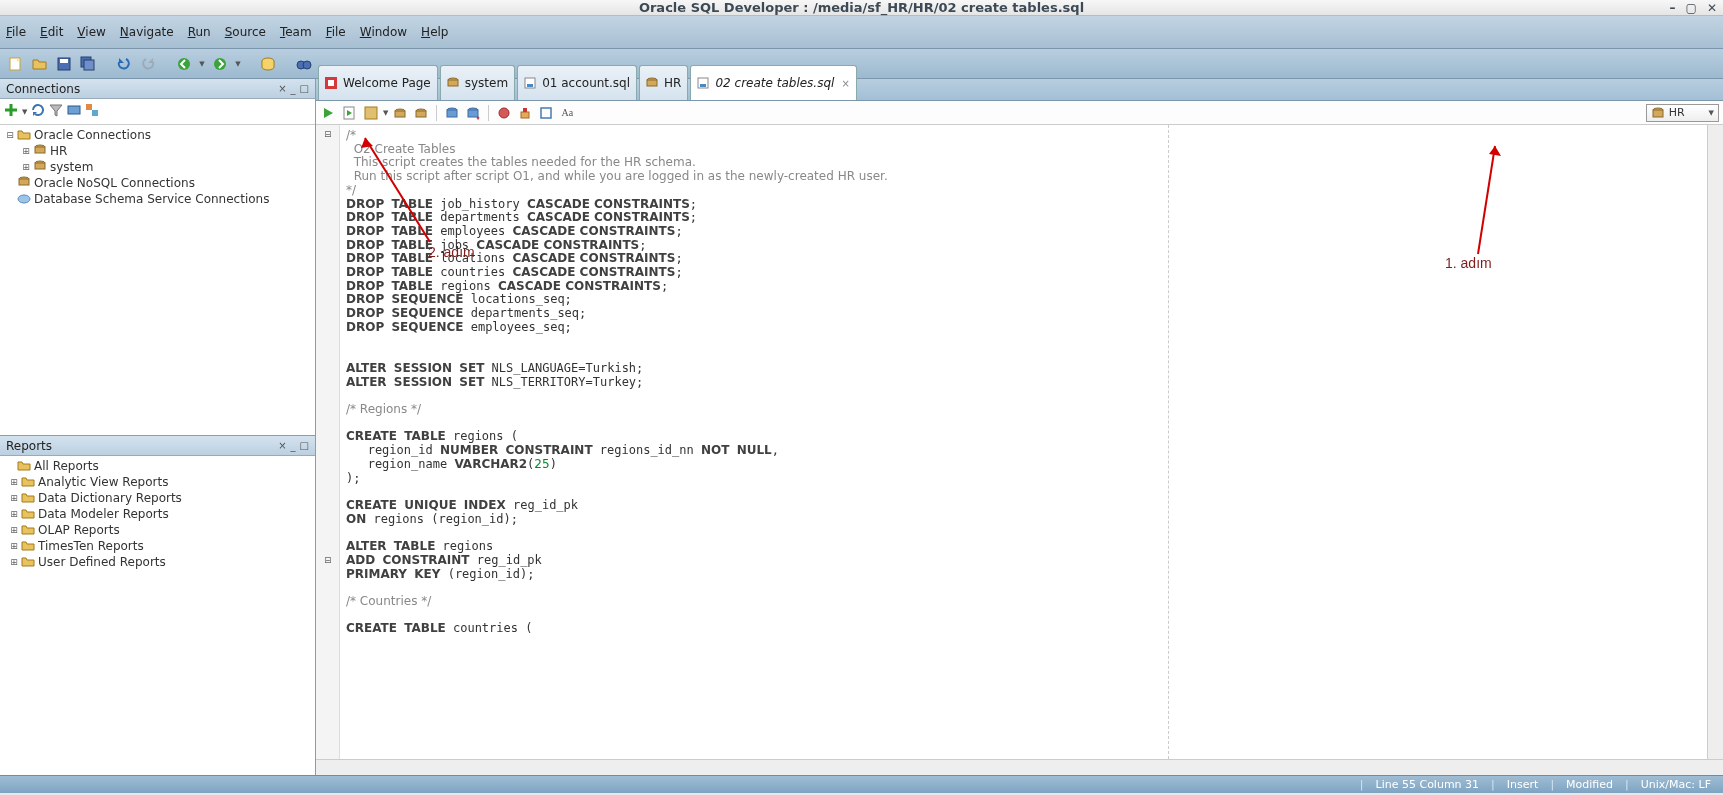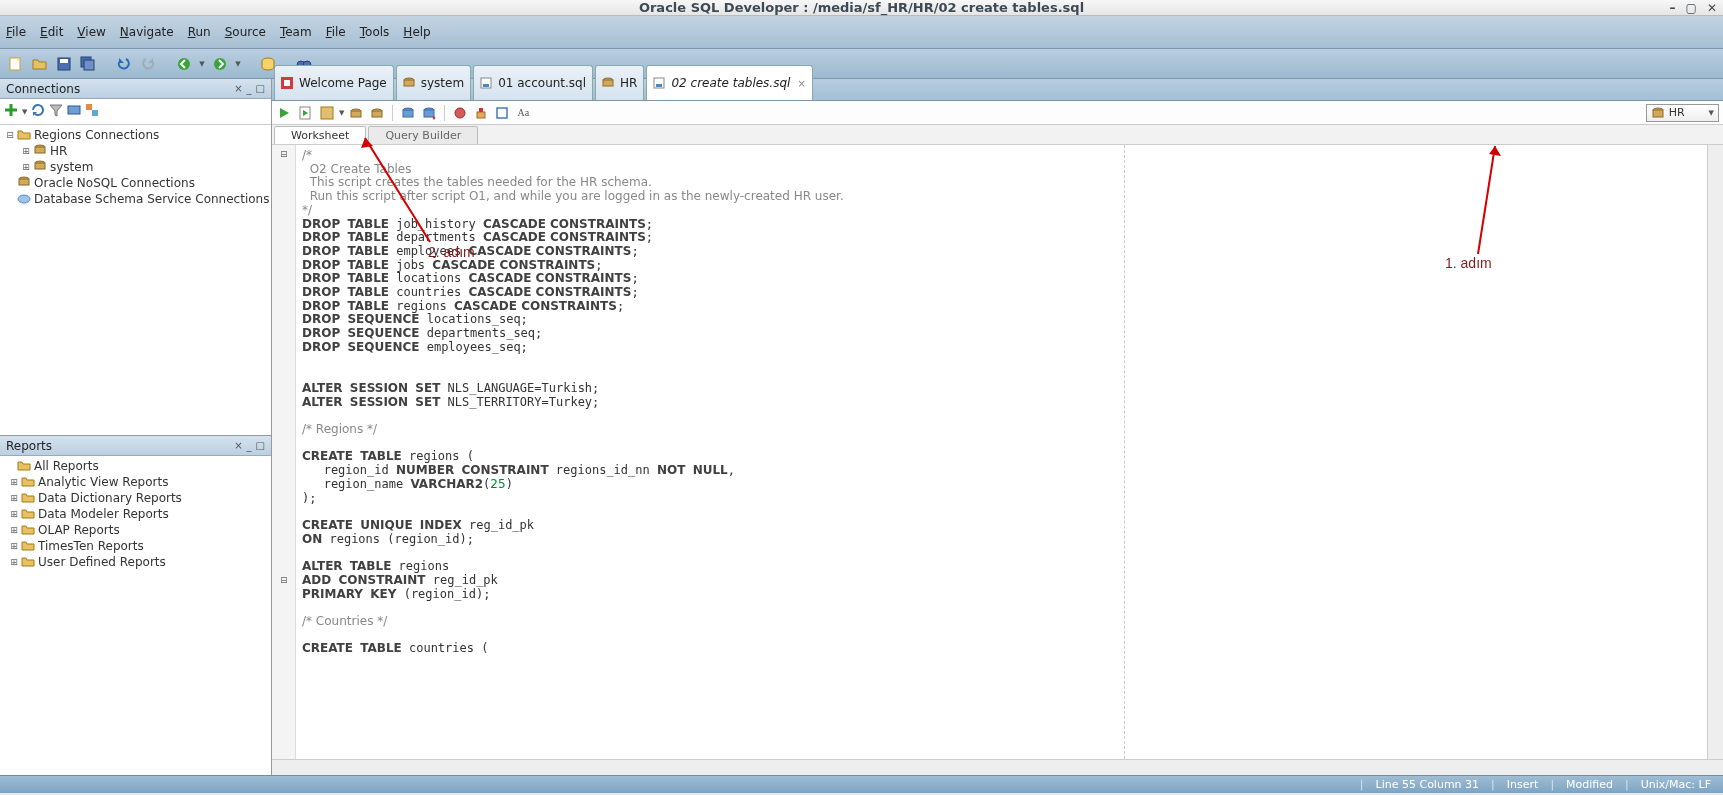--- a/index.html
+++ b/index.html
@@ -7,21 +7,21 @@
 .titlebar { height: 16px; background: linear-gradient(#f7f7f7,#e5e5e5); display: flex; align-items: center; justify-content: center; position: relative; border-bottom: 1px solid #bbb; }
 .titlebar .title { font-weight: bold; font-size: 13px; color: #3d4a55; }
 .titlebar .win-controls { position: absolute; right: 6px; display: flex; gap: 10px; font-weight: bold; color: #3d4a55; }
 .menubar { height: 23px; background: linear-gradient(#c2d4e3,#a7bfd3); display: flex; align-items: center; padding: 16px 6px; border-bottom: 1px solid #7c96ac; }
 .menubar span { margin-right: 14px; color: #222; cursor: default; }
 .menubar span:first-letter { text-decoration: underline; }
 .toolbar { height: 30px; background: linear-gradient(#b9cee0,#9cb9cf); display: flex; align-items: center; padding: 0 6px; border-bottom: 1px solid #7c96ac; gap: 4px; }
 .toolbar .ico { width: 20px; height: 20px; display:inline-flex; align-items:center; justify-content:center; }
 .toolbar .sep { width: 8px; }
 .body { display: flex; height: calc(795px - 28px - 23px - 30px - 18px); }
-.left { width: 272px; background: #eef3f7; border-right: 1px solid #999; display: flex; flex-direction: column; }
+.left { width: 316px; background: #eef3f7; border-right: 1px solid #999; display: flex; flex-direction: column; }
 .panel-header { height: 20px; background: linear-gradient(#d4e2ee,#bcd0e1); border-bottom: 1px solid #9ab; display: flex; align-items: center; padding: 0 6px; font-size: 12px; color: #222; }
 .panel-header .spacer { flex: 1; }
 .panel-header .ctrl { margin-left: 4px; color: #555; font-size: 10px; cursor: default; }
 .panel-toolbar { height: 26px; background: #fff; border-bottom: 1px solid #ccc; display: flex; align-items: center; padding: 0 4px; gap: 4px; }
 .tree { flex: 1; background: #fff; overflow: auto; padding: 2px 0; }
 .tree-row { display: flex; align-items: center; height: 16px; padding-left: 4px; font-size: 12px; white-space: nowrap; }
 .tree-row.indent1 { padding-left: 20px; }
 .tree-row .expander { width: 12px; text-align: center; color: #666; font-size: 9px; }
 .tree-row .ticon { width: 16px; text-align: center; margin-right: 2px; }
 .right { flex: 1; display: flex; flex-direction: column; background: #fff; }
@@ -71,21 +71,21 @@
 
 <div class="menubar" id="menubar">
     <span>File</span>
     <span>Edit</span>
     <span>View</span>
     <span>Navigate</span>
     <span>Run</span>
     <span>Source</span>
     <span>Team</span>
     <span>File</span>
-    <span>Tools</span>
+    <span>Window</span>
     <span>Help</span>
   </div>
 
 <div class="toolbar">
   <span class="ico">
       <svg width="16" height="16">
         <rect x="2" y="2" width="10" height="12" fill="#fff" stroke="#c7a23a"></rect>
         <path d="M9 2 L12 5 L9 5 Z" fill="#ffe08a"></path>
       </svg>
     </span>
@@ -179,21 +179,21 @@
             <rect x="1" y="1" width="6" height="6" fill="#e08a4a"></rect>
             <rect x="7" y="7" width="6" height="6" fill="#5fa8d4"></rect>
           </svg></span>
     </div>
     <div class="tree" id="conn-tree">
         <div class="tree-row">
           <span class="expander">⊟</span>
           <span class="ticon"><svg width="14" height="12">
               <path d="M1 3h4l1 2h7v6H1z" fill="#e8c25e" stroke="#a37b1d"></path>
             </svg></span>
-          <span>Regions Connections</span>
+          <span>Oracle Connections</span>
         </div>
         <div class="tree-row indent1">
           <span class="expander">⊞</span>
           <span class="ticon"><svg width="14" height="12">
               <ellipse cx="7" cy="3" rx="5" ry="2" fill="#d4a85a" stroke="#8a6a2a"></ellipse>
               <rect x="2" y="3" width="10" height="6" fill="#d4a85a" stroke="#8a6a2a"></rect>
             </svg></span>
           <span>HR</span>
         </div>
         <div class="tree-row indent1">
@@ -398,24 +398,20 @@
       <div class="conn-select">
         <svg width="14" height="14">
             <ellipse cx="7" cy="4" rx="5" ry="2" fill="#d4a85a" stroke="#8a6a2a"></ellipse>
             <rect x="2" y="4" width="10" height="7" fill="#d4a85a" stroke="#8a6a2a"></rect>
           </svg>
         <span>HR</span>
         <span style="font-size:7px;color:#555;margin-left:20px">▼</span>
       </div>
     </div>
 
-    <div class="ws-tabs">
-      <div class="ws-tab">Worksheet</div>
-      <div class="ws-tab inactive">Query Builder</div>
-    </div>
 
     <div class="editor-wrap">
       <div class="gutter">
         <span class="fold" style="top:4px">⊟</span>
         <span class="fold" style="top:430px">⊟</span>
 
       </div>
       <div class="code" id="code-area"><span class="cm">/*
   O2 Create Tables
   This script creates the tables needed for the HR schema.

